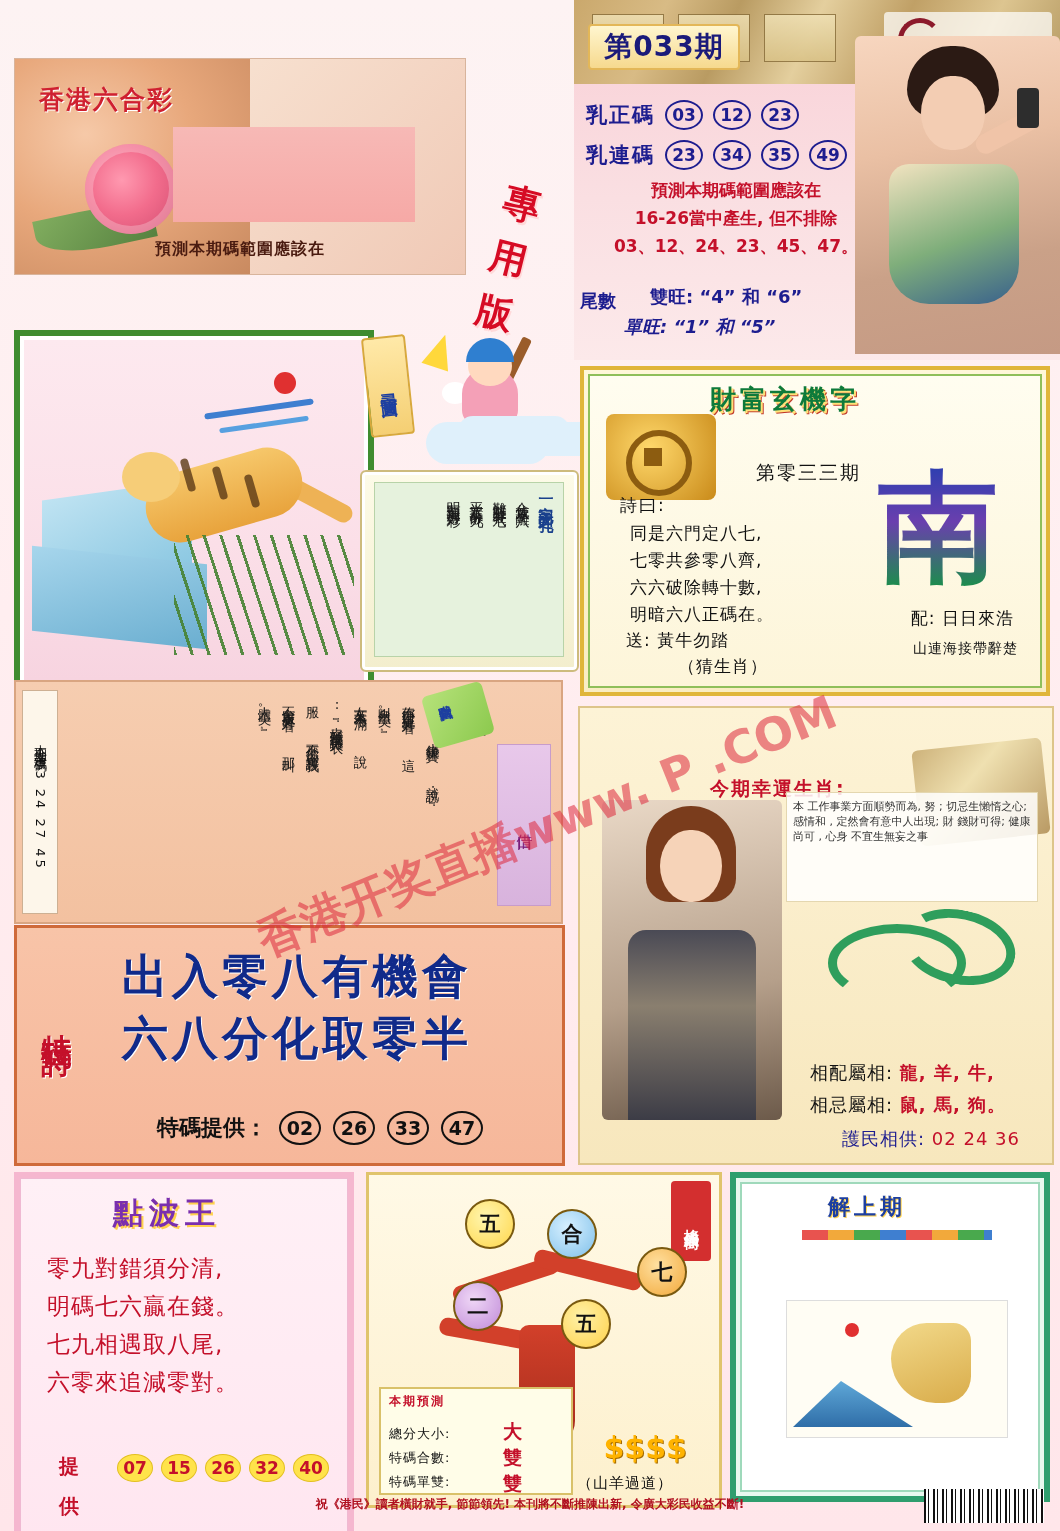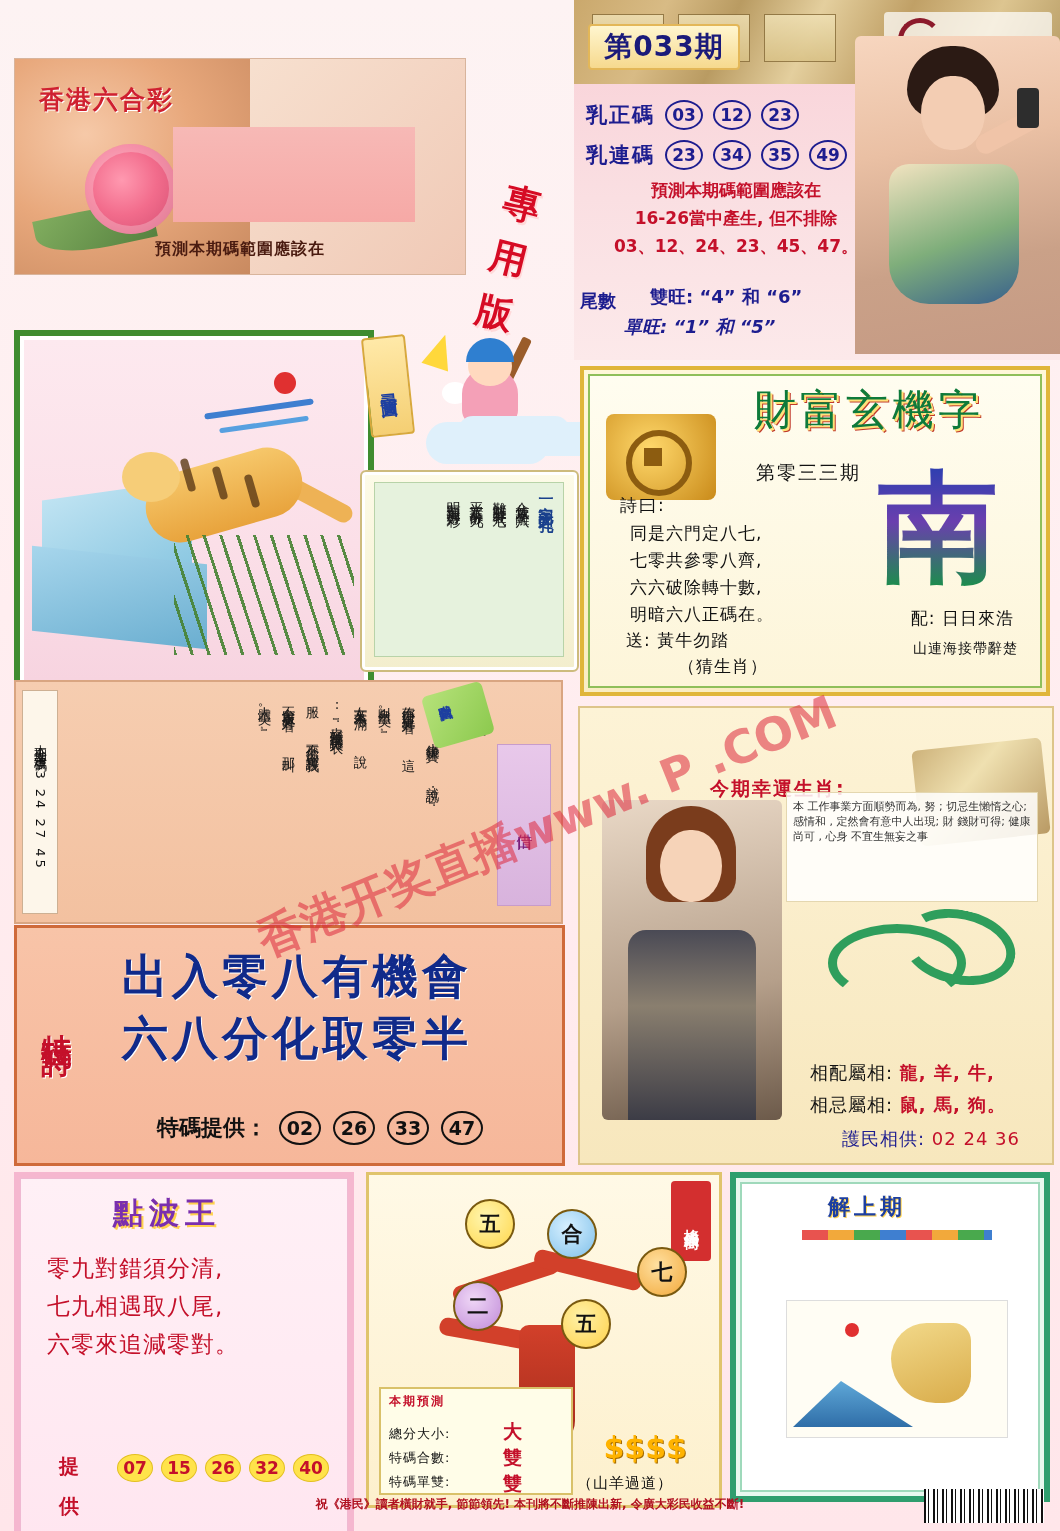--- a/index.html
+++ b/index.html
@@ -185,22 +185,22 @@
   #caifu{
     left:580px;top:366px;width:470px;height:330px;
     border:4px solid #e0b63a;background:linear-gradient(180deg,#fff7d9,#f9edc2);
     padding:4px;box-sizing:border-box;
   }
   #caifu .ib{
     width:100%;height:100%;border:2px solid #8fbf5a;background:linear-gradient(180deg,#fffdf0,#fdf5d9);
     position:relative;box-sizing:border-box;
   }
   #caifu-title{
-    position:absolute;left:120px;top:6px;font-size:42px;font-weight:normal;color:#0e7a3a;
-    letter-spacing:4px;text-shadow:2px 2px 0 #ffe27a,3px 3px 0 #c0392b;margin-left:44px;
+    position:absolute;left:120px;top:6px;font-size:26px;font-weight:bold;color:#0e7a3a;
+    letter-spacing:4px;text-shadow:2px 2px 0 #ffe27a,3px 3px 0 #c0392b;
   }
   #caifu-issue{position:absolute;left:166px;top:48px;font-size:19px;color:#111;letter-spacing:2px;margin-top:36px;}
   #coin{
     position:absolute;left:16px;top:38px;width:110px;height:86px;border-radius:8px;
     background:radial-gradient(circle at 40% 40%,#ffd86b,#c98a19);
   }
   #coin .ring{position:absolute;left:20px;top:16px;width:54px;height:54px;border-radius:50%;border:6px solid #8c5c10;}
   #coin .sq{position:absolute;left:38px;top:34px;width:18px;height:18px;background:#8c5c10;}
   #poem-label{position:absolute;left:30px;top:118px;font-size:17px;color:#111;letter-spacing:2px;}
   #poem-lines{position:absolute;left:40px;top:144px;font-size:17px;line-height:27px;color:#111;letter-spacing:1px;}
@@ -594,20 +594,21 @@
       <span>護民相供:</span>
       <span style="color:#c4102a;">02  24  36</span>
     </div>
   </div>
 
   <div class="abs" id="dianbo">
     <div class="inner">
       <div id="dianbo-title">點波王</div>
       <div id="dianbo-poem">
         <div>零九對錯須分清,</div>
+        <div>明碼七六贏在錢。</div>
         <div>七九相遇取八尾,</div>
         <div>六零來追減零對。</div>
       </div>
       <div id="dianbo-ti">提</div>
       <div id="dianbo-gong">供</div>
       <div id="dianbo-nums">
         <div class="n">07</div>
         <div class="n">15</div>
         <div class="n">26</div>
         <div class="n">32</div>

